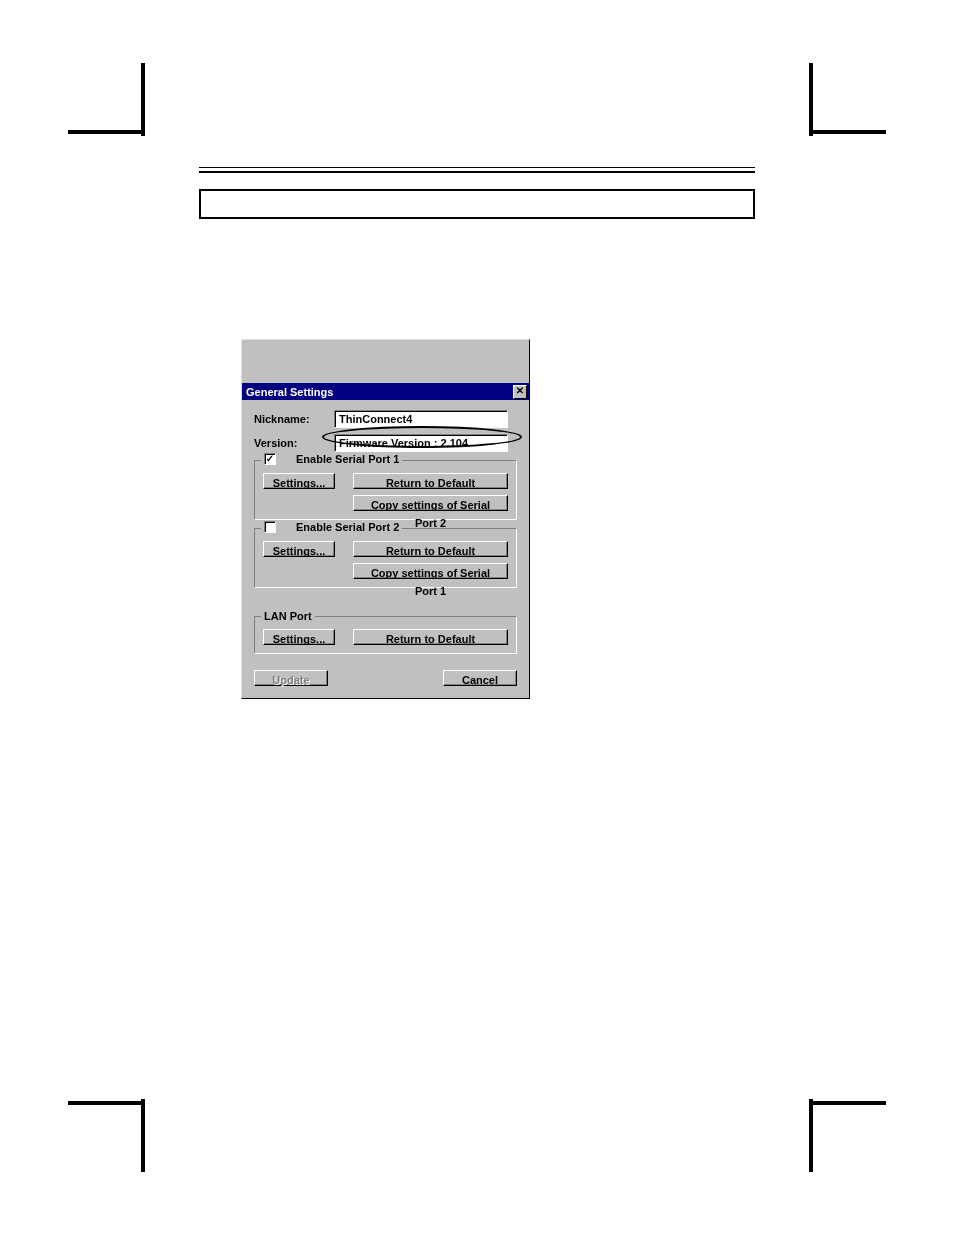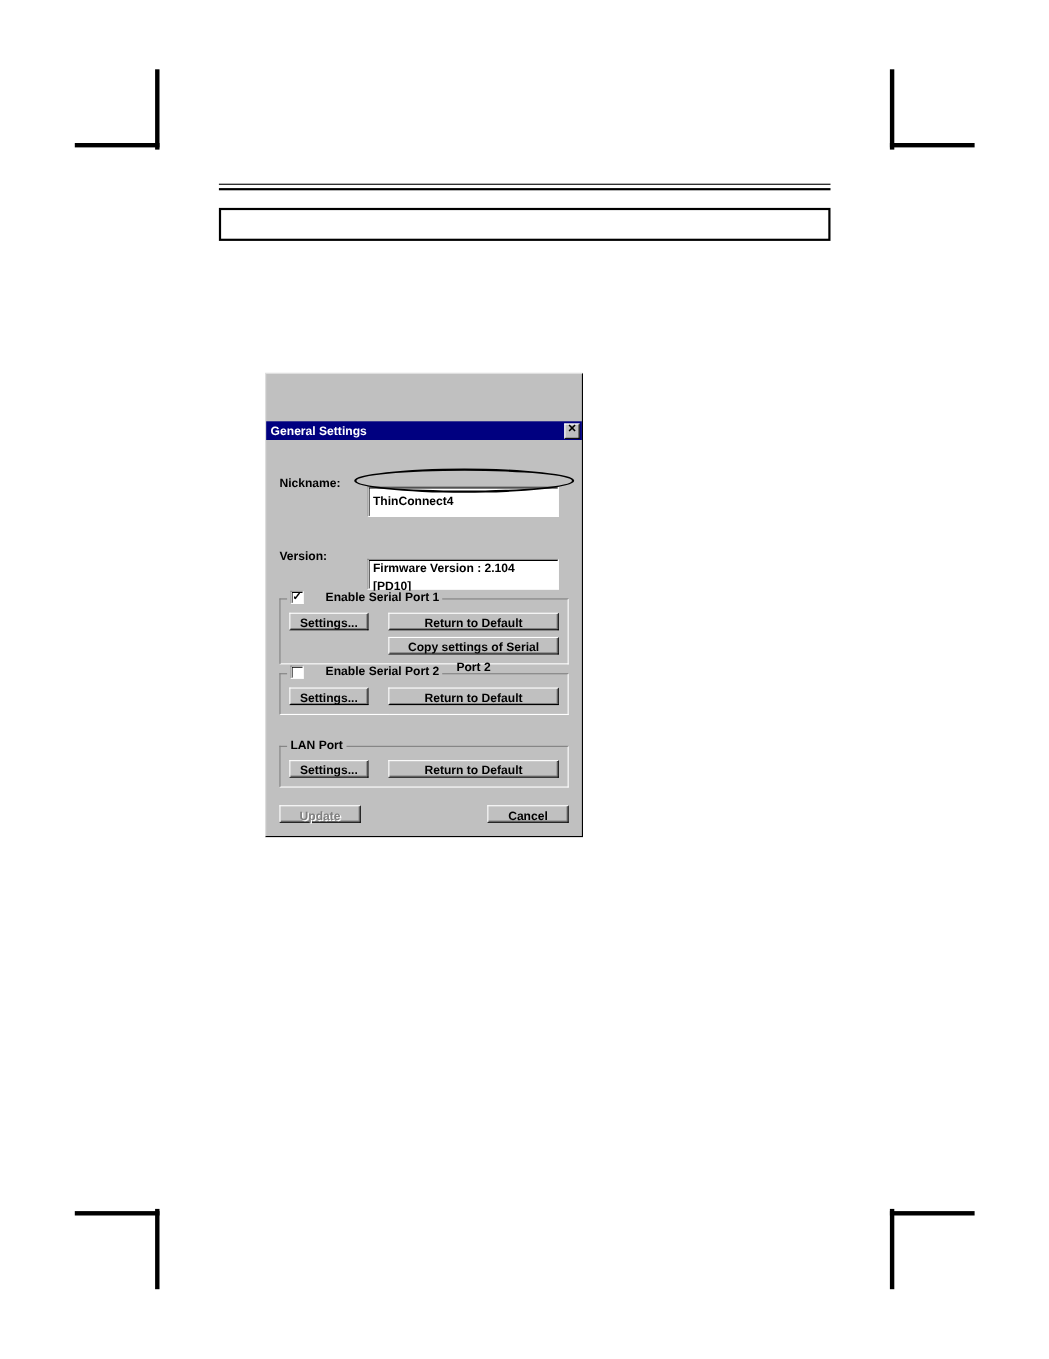--- a/index.html
+++ b/index.html
@@ -95,27 +95,26 @@
       width: 80px;
       font-weight: bold;
       font-size: 11px;
     }
     .sunken {
       background: #fff;
       border: 1px solid #808080;
       border-right-color: #fff;
       border-bottom-color: #fff;
       box-shadow: inset 1px 1px 0 #000;
-      height: 28px;
+      height: 18px;
       line-height: 16px;
       padding: 0 4px;
       font-size: 11px;
       font-weight: bold;
       color: #000;
-      margin-top: 32px;
     }
     .nick-field { width: 174px; }
     .ver-field  { width: 174px; }
     .circle-mark {
       position: absolute;
       border: 2px solid #000;
       border-radius: 50% / 50%;
       width: 200px;
       height: 22px;
       top: 26px;
@@ -247,20 +246,24 @@
 
       <div class="group">
         <div class="group-legend">
           <span class="chk"></span>
           <span>Enable Serial Port 2</span>
         </div>
         <div class="btn-row">
           <div class="btn small">Settings...</div>
           <div class="btn wide">Return to Default</div>
         </div>
+        <div class="btn-row">
+          <div style="width:72px;"></div>
+          <div class="btn wide">Copy settings of Serial Port 1</div>
+        </div>
       </div>
 
       <div class="group" style="margin-top:28px;">
         <div class="group-legend legend-nochk">
           <span>LAN Port</span>
         </div>
         <div class="btn-row">
           <div class="btn small">Settings...</div>
           <div class="btn wide">Return to Default</div>
         </div>

